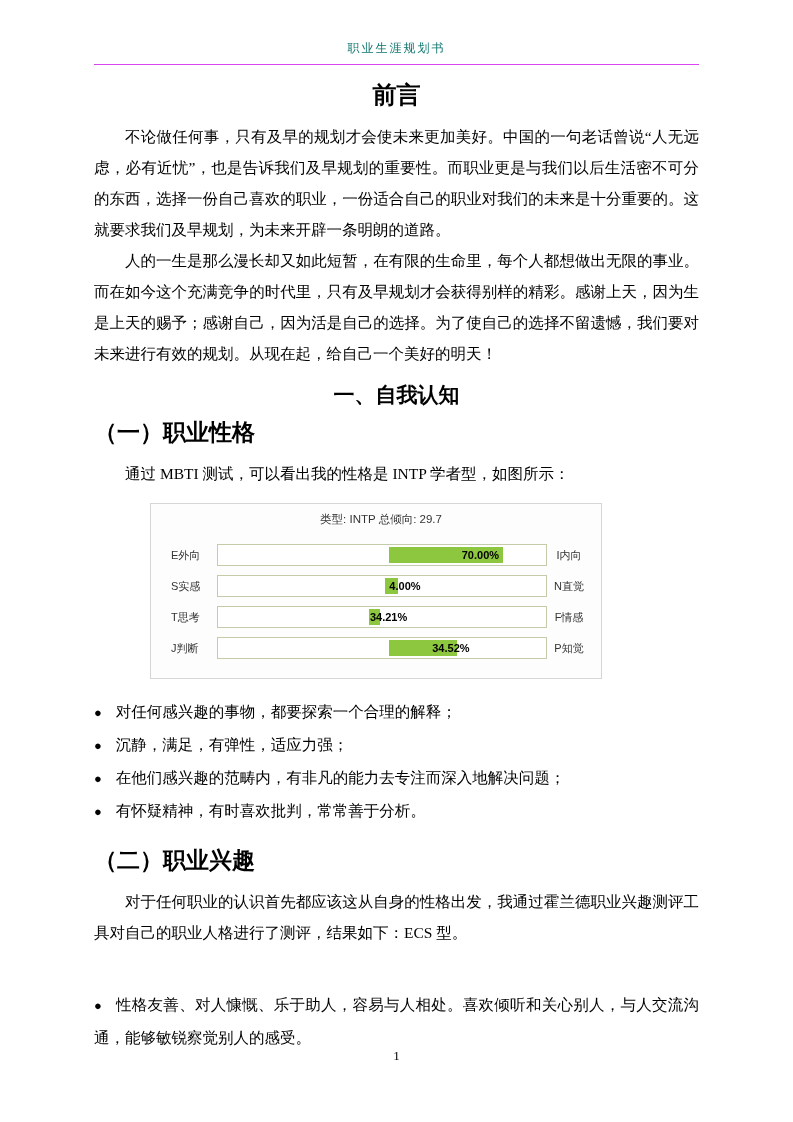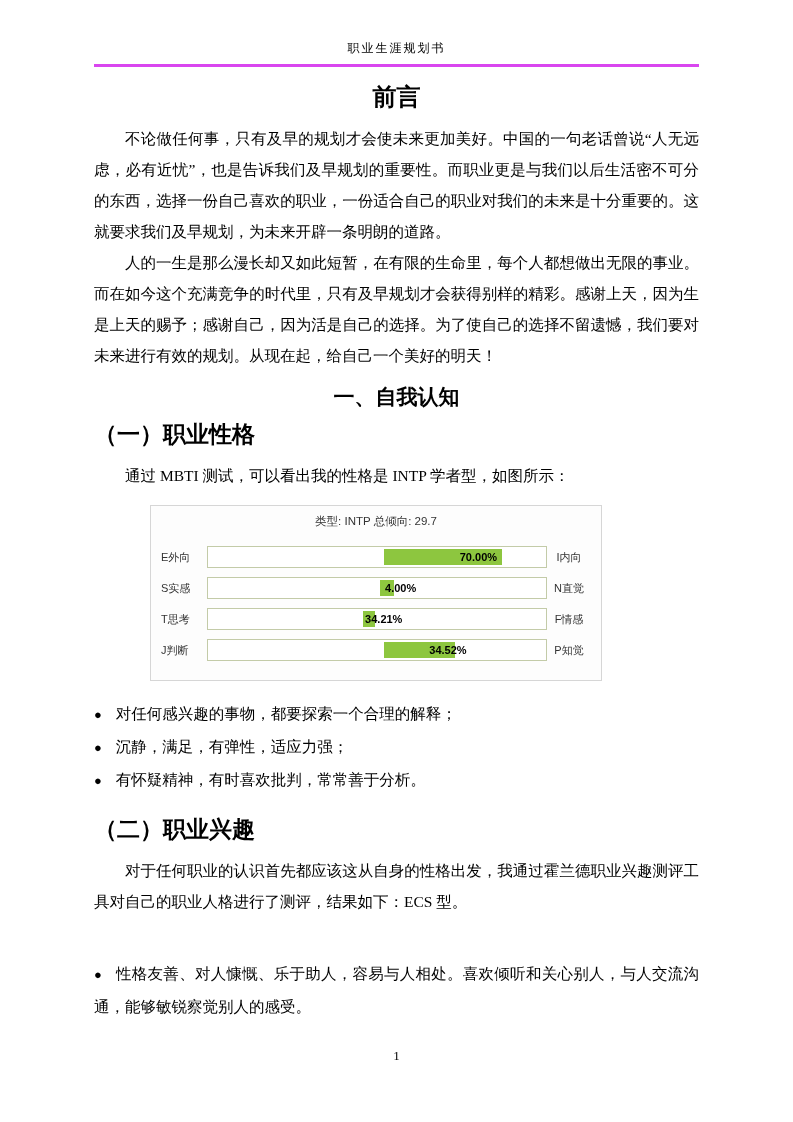--- a/index.html
+++ b/index.html
@@ -12,23 +12,23 @@
     margin:0 auto;
     background:#fff;
     padding:40px 94px 0 94px;
     overflow:hidden;
   }
 
   .doc-header {
     text-align:center;
     font-size:12px;
     letter-spacing:2px;
-    color:#000000;
+    color:#0f766e;
     padding-bottom:7px;
-    border-bottom:3px solid #d946ef;
+    border-bottom:1px solid #d946ef;
   }
 
   h1.preface-title {
     font-family:"Liberation Sans","DejaVu Sans",sans-serif;
     font-weight:bold;
     font-size:24px;
     text-align:center;
     margin:14px 0 10px 0;
   }
 
@@ -53,21 +53,21 @@
     font-size:23px;
     margin:8px 0 10px 0;
   }
 
   
   .chart {
     width:452px;
     margin:14px 0 18px 56px;
     border:1px solid #d6d6d6;
     background:#fdfdfd;
-    padding:8px 10px 10px 10px;
+    padding:8px 10px 10px 20px;
     font-family:"Liberation Sans","DejaVu Sans",sans-serif;
   }
   .chart-title {
     text-align:center;
     font-size:11.5px;
     color:#333;
     padding-bottom:8px;
   }
   .chart-row {
     display:flex;
@@ -192,20 +192,23 @@
   </div>
 
   <div class="bullets">
     <div class="bullet">
       <span class="dot">●</span><span>对任何感兴趣的事物，都要探索一个合理的解释；</span>
     </div>
     <div class="bullet">
       <span class="dot">●</span><span>沉静，满足，有弹性，适应力强；</span>
     </div>
     <div class="bullet">
+      <span class="dot">●</span><span>在他们感兴趣的范畴内，有非凡的能力去专注而深入地解决问题；</span>
+    </div>
+    <div class="bullet">
       <span class="dot">●</span><span>有怀疑精神，有时喜欢批判，常常善于分析。</span>
     </div>
   </div>
 
   <h3 class="sub-heading" style="margin-top:16px;">（二）职业兴趣</h3>
 
   <p class="body-par interest-par">对于任何职业的认识首先都应该这从自身的性格出发，我通过霍兰德职业兴趣测评工具对自己的职业人格进行了测评，结果如下：ECS 型。</p>
 
   <div class="bullets bullets-gap">
     <div class="bullet">

